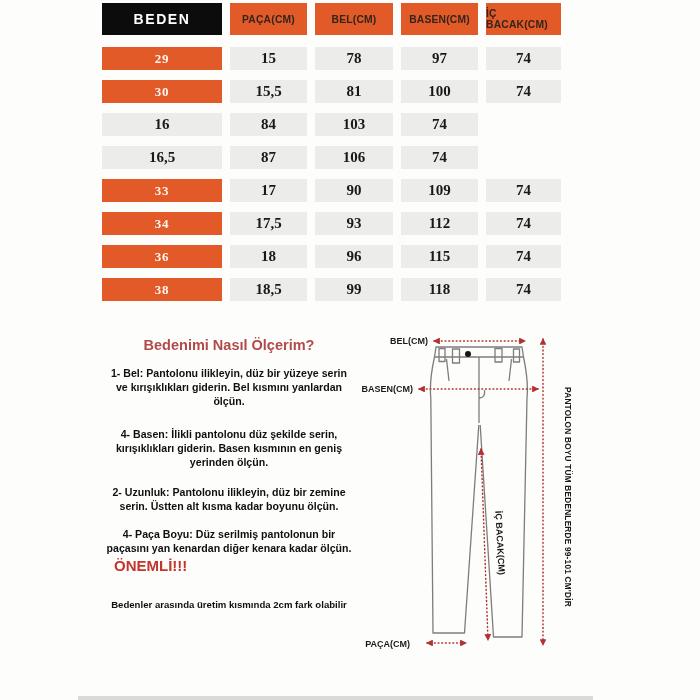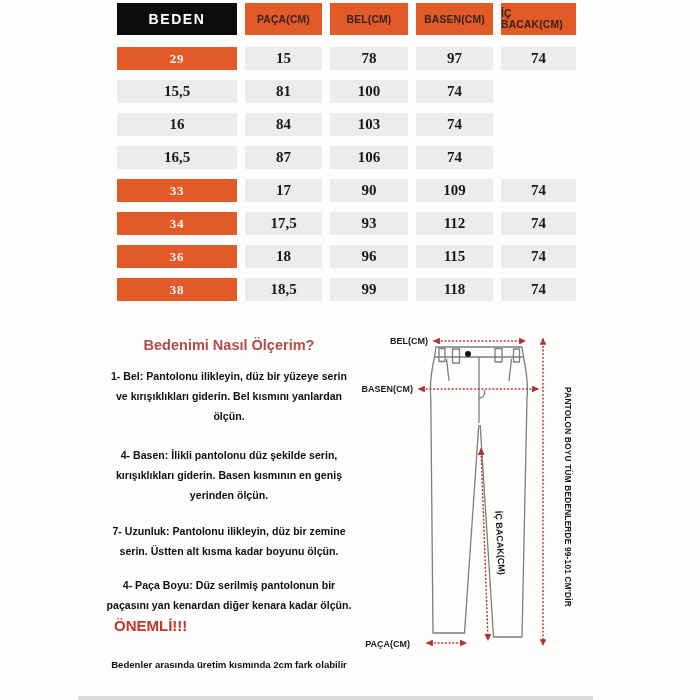--- a/index.html
+++ b/index.html
@@ -2,37 +2,37 @@
 <html><head>
 <meta charset="utf-8">
 <style>
   html,body{margin:0;padding:0;background:#ffffff;}
   .canvas{
     position:relative;width:700px;height:700px;background:#fdfdfc;overflow:hidden;
     font-family:"Liberation Sans",sans-serif;
   }
 
   
-  .size-table{position:absolute;left:117px;top:3px;width:459px;}
+  .size-table{position:absolute;left:102px;top:3px;width:459px;}
   .trow{display:grid;grid-template-columns:120px 77px 78px 77px 75px;column-gap:8px;}
   .trow.header .cell{height:32px;}
   .trow.data .cell{height:23px;font-family:Liberation Serif, serif;}
   .trow.data{margin-top:10px;}
   .trow.data.first{margin-top:12px;}
   .trow.data.last{}
   .cell{display:flex;align-items:center;justify-content:center;font-weight:bold;}
   .hdr-beden{background:#0c0c0c;color:#ffffff;font-size:14px;letter-spacing:1.6px;}
   .hdr-val{background:#e25a28;color:#33241c;font-size:10.3px;letter-spacing:.2px;}
   .row-beden{background:#e25a28;color:#fff7f0;font-size:13px;letter-spacing:.8px;}
   .row-val{background:#ececea;color:#191919;font-size:15px;}
 
   
   .guide{position:absolute;left:106px;top:337px;width:246px;text-align:center;color:#101010;}
   .guide-title{font-size:14.5px;font-weight:bold;color:#b34a4a;margin:0;}
-  .guide p.step{font-weight:bold;font-size:10.6px;line-height:20px;margin:0;}
+  .guide p.step{font-weight:bold;font-size:10.6px;line-height:14px;margin:0;}
   .s1{margin-top:13px!important;}
   .s2{margin-top:19px!important;}
   .s3{margin-top:16px!important;}
   .s4{margin-top:14px!important;}
   .important{text-align:left;color:#c3342b;font-size:15px;font-weight:bold;margin:2px 0 0 0;padding-left:8px;}
   .note{font-size:9.6px;font-weight:bold;margin:25px 0 0 0;}
 
   
   .diagram{position:absolute;left:352px;top:330px;width:248px;height:330px;}
   .pants{stroke:#7d7d7d;stroke-width:1.3;fill:none;stroke-linejoin:round;}
@@ -58,20 +58,21 @@
     </div>
 
     <div class="trow data first">
       <div class="cell row-beden">29</div>
       <div class="cell row-val">15</div>
       <div class="cell row-val">78</div>
       <div class="cell row-val">97</div>
       <div class="cell row-val">74</div>
     </div>
     <div class="trow data">
+      <div class="cell row-beden">30</div>
       <div class="cell row-val">15,5</div>
       <div class="cell row-val">81</div>
       <div class="cell row-val">100</div>
       <div class="cell row-val">74</div>
     </div>
     <div class="trow data">
       <div class="cell row-val">16</div>
       <div class="cell row-val">84</div>
       <div class="cell row-val">103</div>
       <div class="cell row-val">74</div>
@@ -109,21 +110,21 @@
       <div class="cell row-val">99</div>
       <div class="cell row-val">118</div>
       <div class="cell row-val">74</div>
     </div>
   </div>
 
   <div class="guide">
     <p class="guide-title">Bedenimi Nasıl Ölçerim?</p>
     <p class="step s1">1- Bel: Pantolonu ilikleyin, düz bir yüzeye serin ve kırışıklıkları giderin. Bel kısmını yanlardan ölçün.</p>
     <p class="step s2">4- Basen: İlikli pantolonu düz şekilde serin, kırışıklıkları giderin. Basen kısmının en geniş yerinden ölçün.</p>
-    <p class="step s3">7- Uzunluk: Pantolonu ilikleyin, düz bir zemine serin. Üstten alt kısma kadar boyunu ölçün.</p>
+    <p class="step s3">2- Uzunluk: Pantolonu ilikleyin, düz bir zemine serin. Üstten alt kısma kadar boyunu ölçün.</p>
     <p class="step s4">4- Paça Boyu: Düz serilmiş pantolonun bir paçasını yan kenardan diğer kenara kadar ölçün.</p>
     <p class="important">ÖNEMLİ!!!</p>
     <p class="note">Bedenler arasında üretim kısmında 2cm fark olabilir</p>
   </div>
 
   <svg class="diagram" viewBox="352 330 248 330" xmlns="http://www.w3.org/2000/svg">
     <defs>
       <marker id="ah" viewBox="0 0 10 10" refX="8.5" refY="5" markerWidth="4.6" markerHeight="4.6" orient="auto-start-reverse">
         <path d="M0,0 L10,5 L0,10 z" fill="#b13232"></path>
       </marker>

